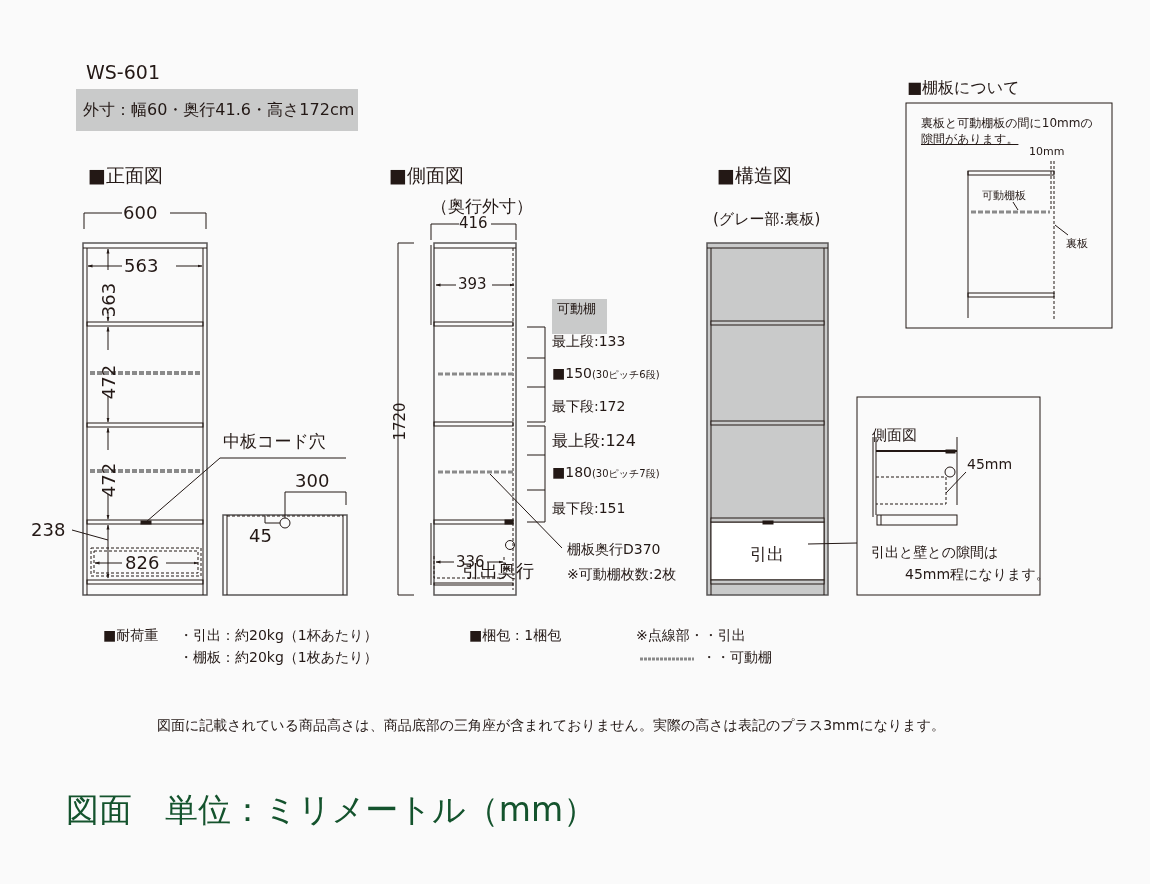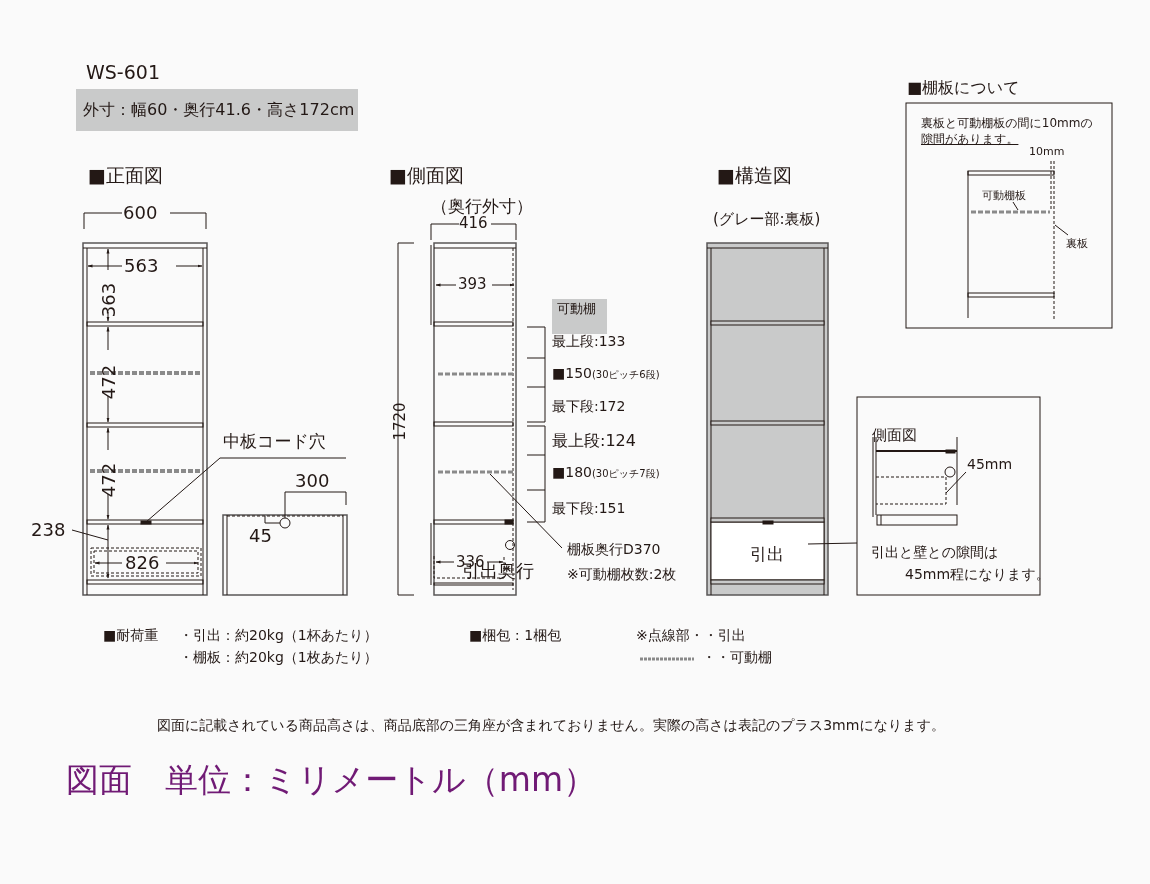--- a/index.html
+++ b/index.html
@@ -208,13 +208,13 @@
 <div class="t" style="left:871px;top:567px;font-size:14px;margin-left:34px;">45mm程になります。</div>
 
 <div class="t" style="left:103px;top:628px;font-size:14px;">■耐荷重</div>
 <div class="t" style="left:179px;top:628px;font-size:14px;">・引出：約20kg（1杯あたり）</div>
 <div class="t" style="left:179px;top:650px;font-size:14px;">・棚板：約20kg（1枚あたり）</div>
 <div class="t" style="left:469px;top:628px;font-size:14px;">■梱包：1梱包</div>
 <div class="t" style="left:636px;top:628px;font-size:14px;">※点線部・・引出</div>
 <div class="t" style="left:702px;top:650px;font-size:14px;">・・可動棚</div>
 
 <div class="t" style="left:157px;top:718px;font-size:14px;">図面に記載されている商品高さは、商品底部の三角座が含まれておりません。実際の高さは表記のプラス3mmになります。</div>
-<div class="t" style="left:66px;top:763px;font-size:33px;color:#701a75;">図面　単位：ミリメートル（mm）</div>
+<div class="t" style="left:66px;top:793px;font-size:33px;color:#14532d;">図面　単位：ミリメートル（mm）</div>
 
 </body></html>

